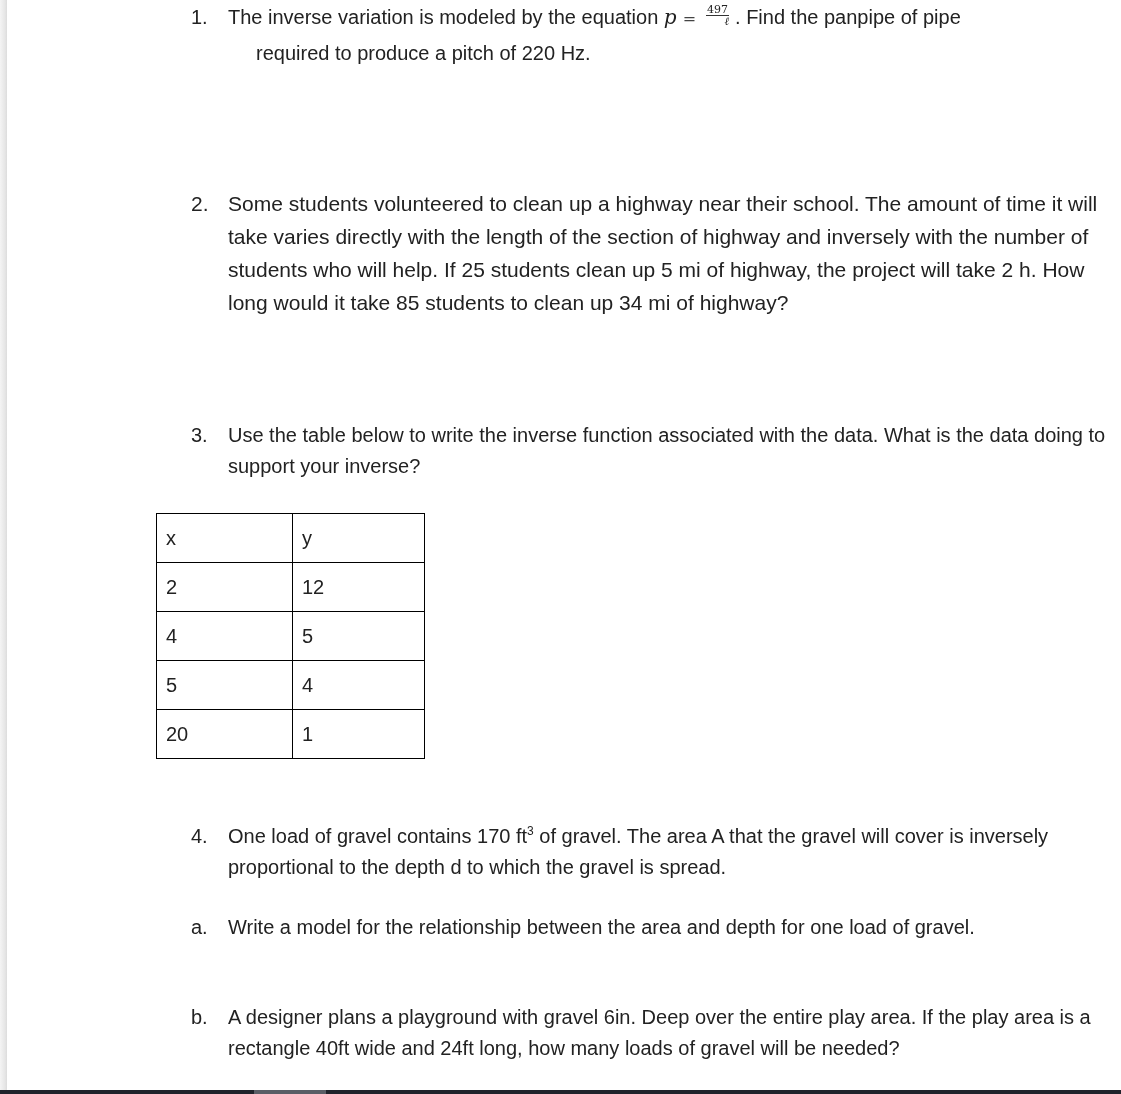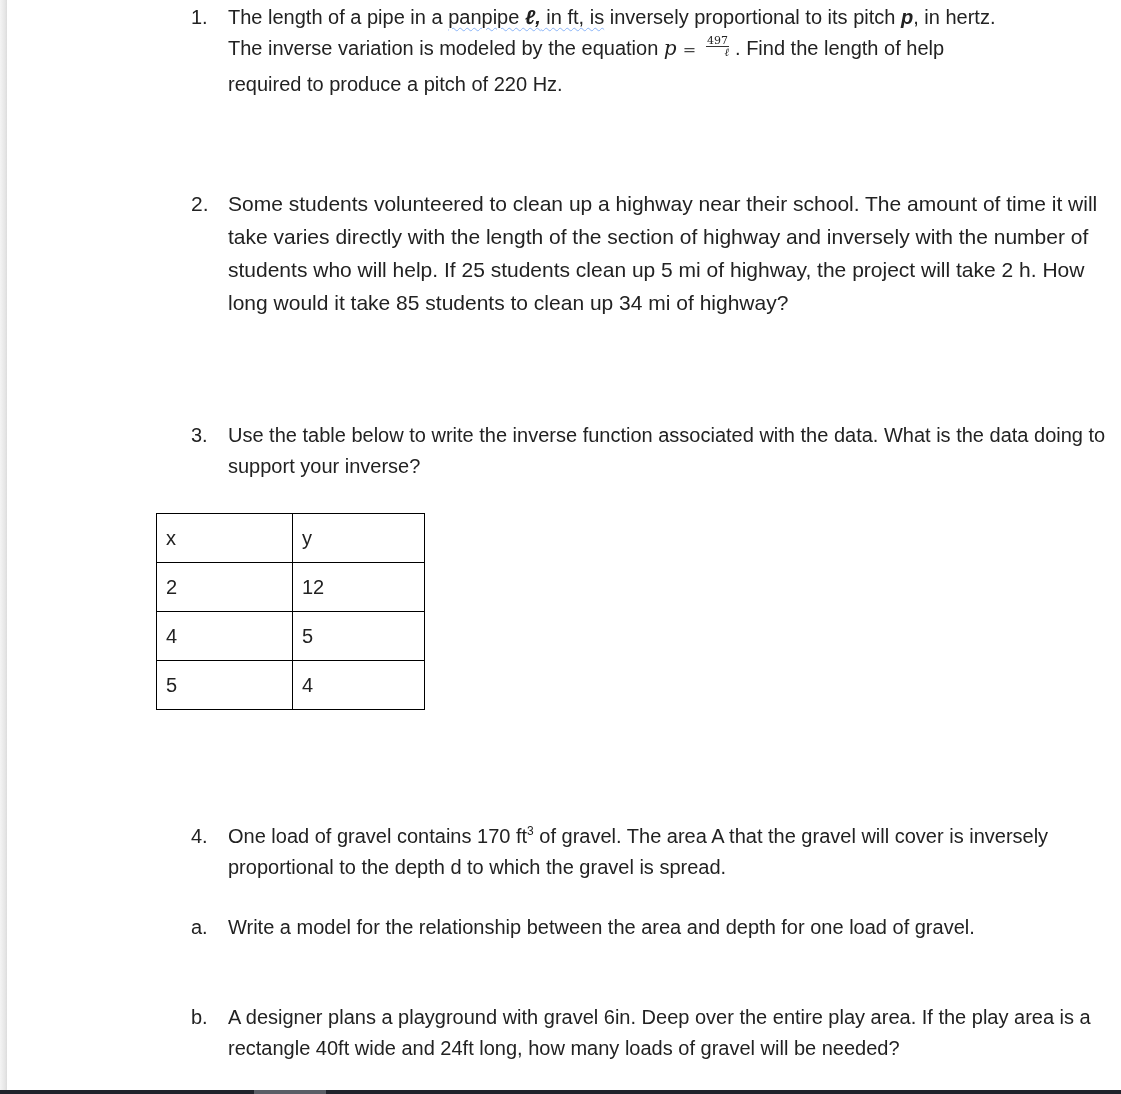--- a/index.html
+++ b/index.html
@@ -17,21 +17,21 @@
     position: absolute; left: 7px; top: 0; right: 0; bottom: 0; background: #fff;
   }
   .q {
     position: absolute; left: 184px; width: 930px;
     font-size: 21px; line-height: 33px;
   }
   .q .num { position: absolute; left: 0; top: 0; width: 36px; }
   .q .body { margin-left: 37px; }
   .q.sm { font-size: 20px; line-height: 31px; }
   .q1 { top: 2px; font-size: 20px; line-height: 31px; }
-  .q1 .l3 { margin-top: 4px; display: block; }
+  .q1 .l3 { margin-top: 4px; display: block; margin-left: 28px; }
   .q2 { top: 187px; }
   .q3 { top: 420px; }
   .q4 { top: 821px; }
   .qa { top: 912px; }
   .qb { top: 1002px; }
   .squiggle {
     text-decoration: underline wavy #8ab4f8; text-decoration-thickness: 1px;
     text-underline-offset: 3px;
   }
   .bi { font-weight: bold; font-style: italic; }
@@ -65,22 +65,21 @@
 </style>
 </head>
 <body>
 
 <div class="page-edge"></div>
 <div class="page">
 
   <div class="q q1">
     <span class="num">1.</span>
     <div class="body">
-      <div><span>The length of a pipe in a </span><span class="squiggle"><span>panpipe </span><span class="bi">ℓ,</span><span> in ft, is</span></span><span> inversely proportional to its pitch </span><span class="bi">p</span><span>, in hertz.</span></div>
-      <div><span>The inverse variation is modeled by the equation </span><span class="eq">p</span><span class="eq-eq">=</span><span class="frac"><span class="numr">497</span><span class="den">ℓ</span></span><span>. Find the length of help</span></div>
+      <div><span>The inverse variation is modeled by the equation </span><span class="eq">p</span><span class="eq-eq">=</span><span class="frac"><span class="numr">497</span><span class="den">ℓ</span></span><span>. Find the panpipe of pipe</span></div>
       <span class="l3">required to produce a pitch of 220 Hz.</span>
     </div>
   </div>
 
   <div class="q q2">
     <span class="num">2.</span>
     <div class="body">Some students volunteered to clean up a highway near their school. The amount of time it will take varies directly with the length of the section of highway and inversely with the number of students who will help. If 25 students clean up 5 mi of highway, the project will take 2 h.  How long would it take 85 students to clean up 34 mi of highway?</div>
   </div>
 
   <div class="q sm q3">
@@ -99,20 +98,24 @@
       <td class="c2">12</td>
     </tr>
     <tr>
       <td class="c1">4</td>
       <td class="c2">5</td>
     </tr>
     <tr>
       <td class="c1">5</td>
       <td class="c2">4</td>
     </tr>
+    <tr>
+      <td class="c1">20</td>
+      <td class="c2">1</td>
+    </tr>
   </tbody>
     </table>
 
   <div class="q sm q4">
     <span class="num">4.</span>
     <div class="body"><span>One load of gravel contains 170 ft</span><sup>3</sup><span> of gravel. The area A that the gravel will cover is inversely proportional to the depth d to which the gravel is spread.</span></div>
   </div>
 
   <div class="q sm qa">
     <span class="num">a.</span>

